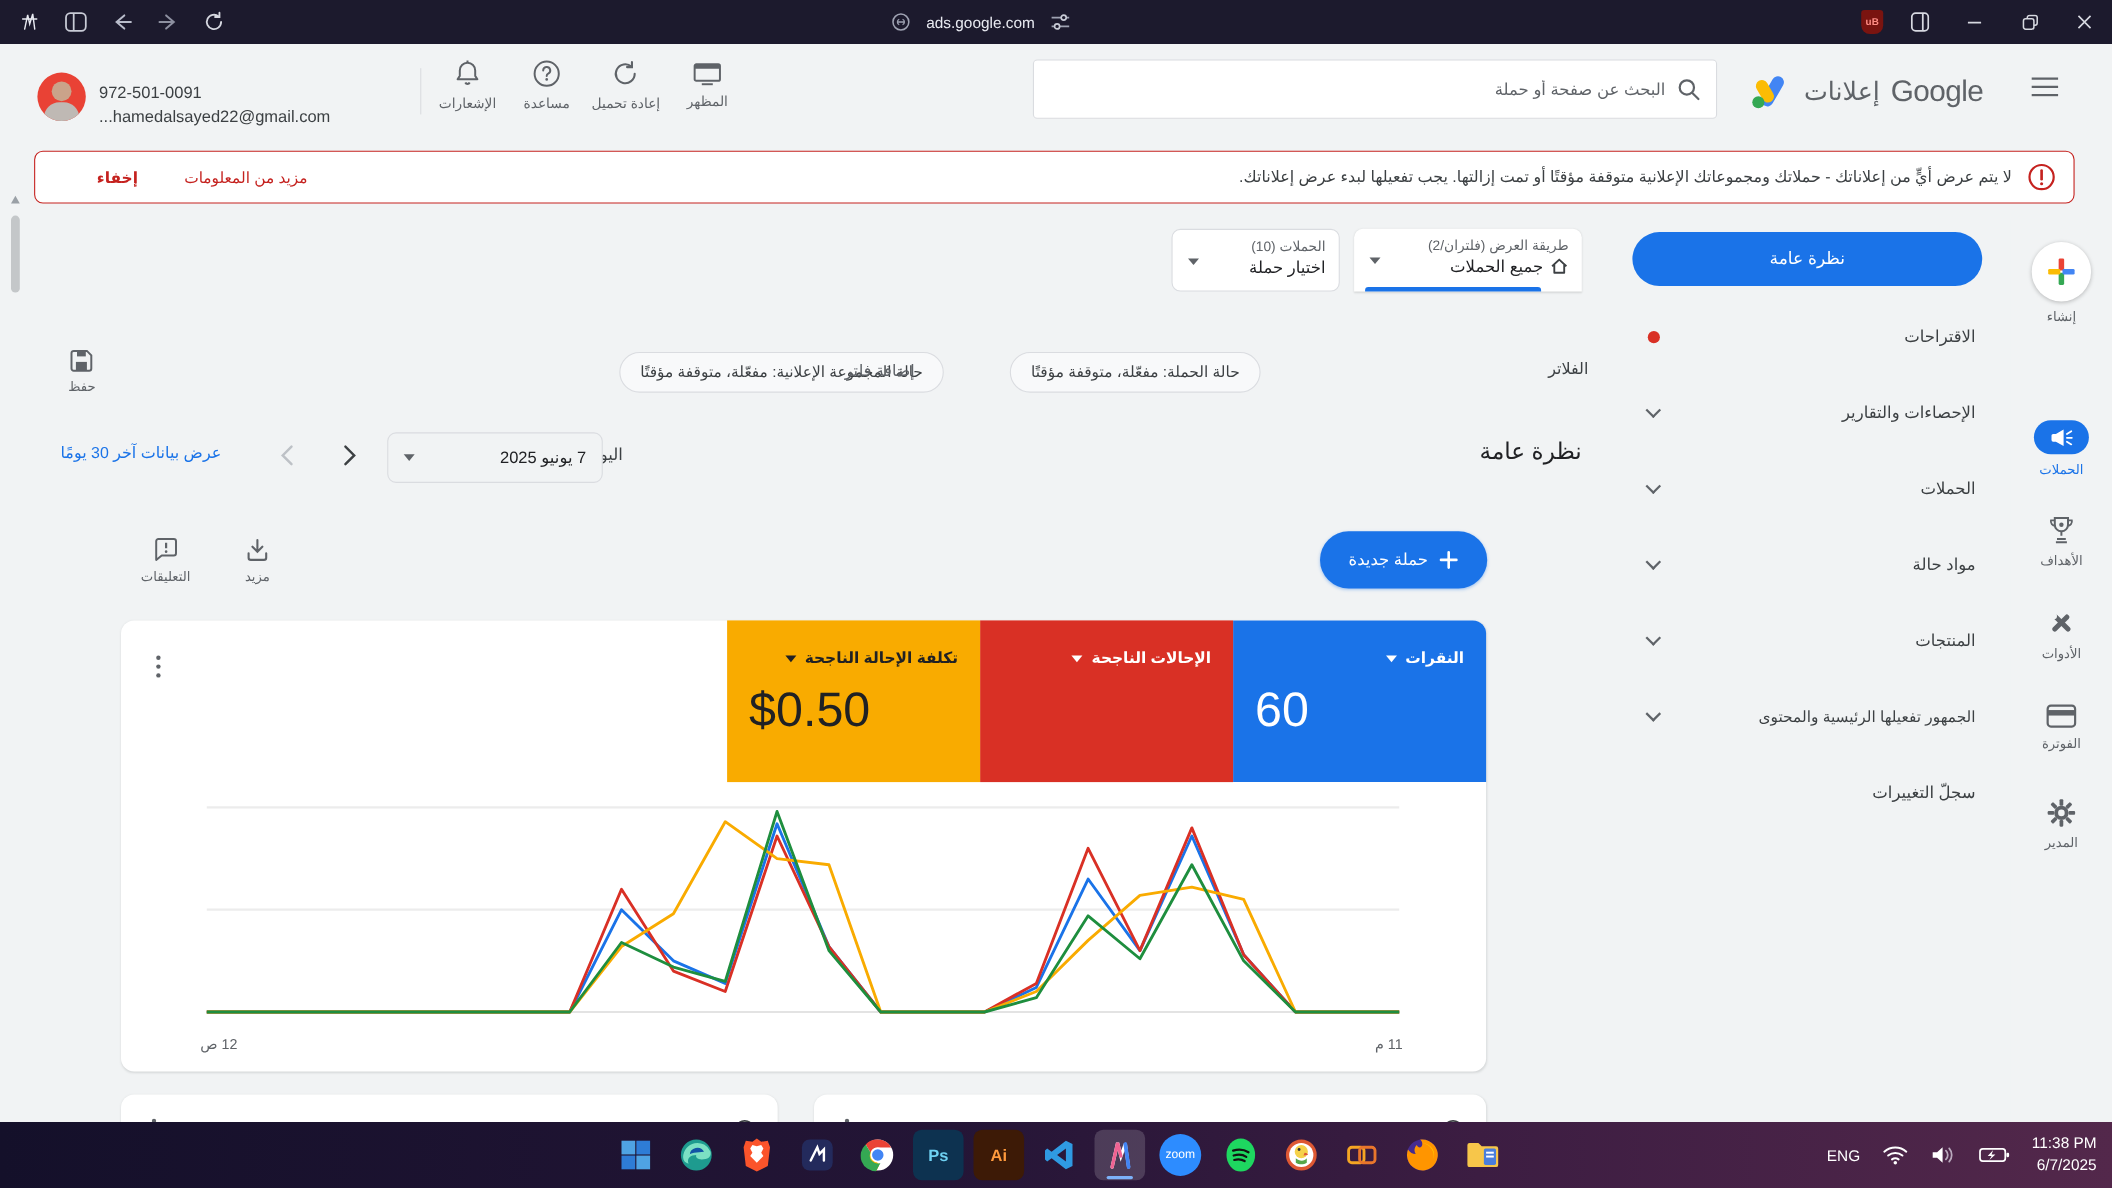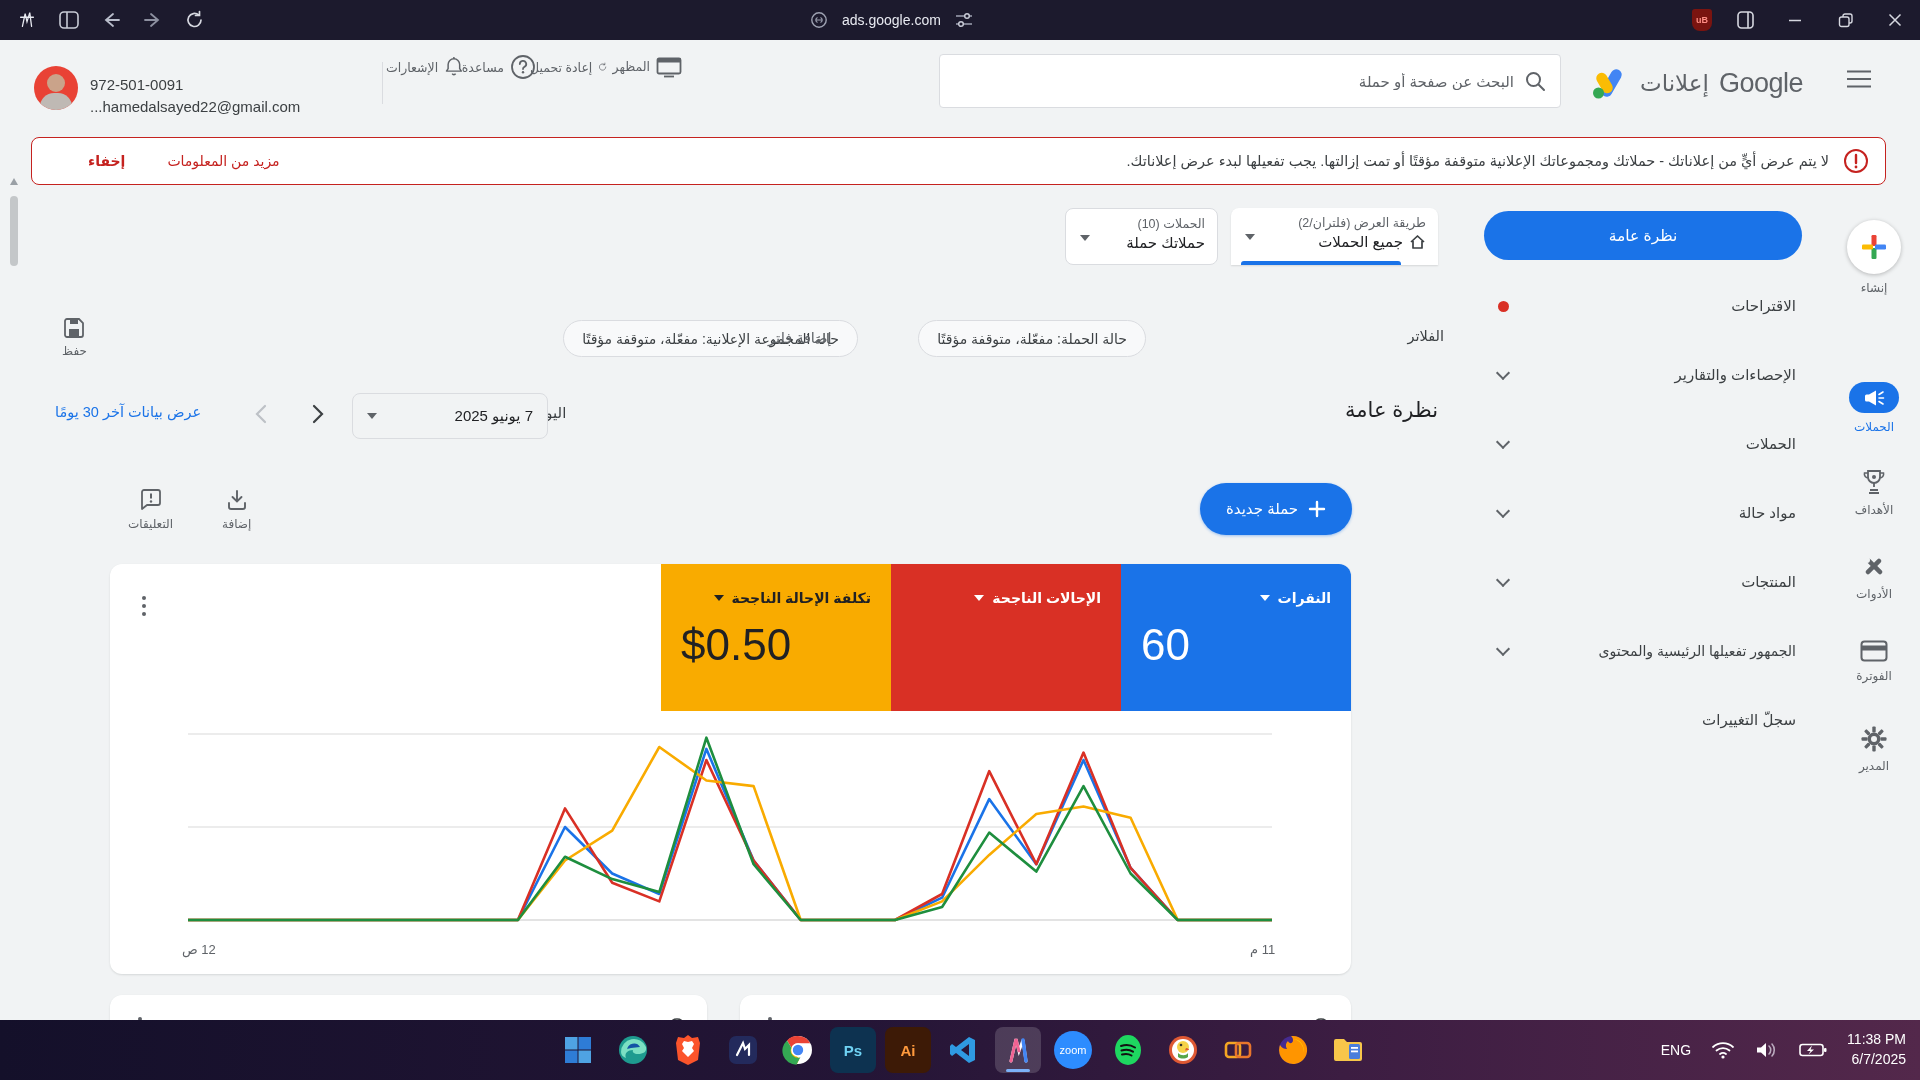--- a/index.html
+++ b/index.html
@@ -21,21 +21,21 @@
   #app { position:absolute; left:0; top:40px; width:1920px; height:980px; background:#f1f3f4; direction:rtl; color:#3c4043; }
   #hdr { position:absolute; left:0; top:0; width:1920px; height:96px; }
   #account { position:absolute; left:34px; top:18px; display:flex; align-items:center; gap:12px; direction:ltr; }
   #avatar { width:44px; height:44px; border-radius:50%; background:#e94235; overflow:hidden; position:relative; flex:none; }
   #avatar .head { position:absolute; left:13px; top:8px; width:18px; height:18px; border-radius:50%; background:#caa38a; }
   #avatar .body { position:absolute; left:6px; top:27px; width:32px; height:20px; border-radius:14px 14px 0 0; background:#bfb9b4; }
   #acct-lines { text-align:left; line-height:1.45; }
   #acct-id { font-size:15px; color:#3c4043;margin-top:16px; }
   #acct-email { font-size:15px; color:#3c4043; }
   #hdr-divider { position:absolute; left:382px; top:22px; width:1px; height:42px; background:#dadce0; }
-  .hdr-action { position:absolute; top:14px; width:78px; display:flex; flex-direction:row; align-items:center; gap:6px; cursor:pointer; }
+  .hdr-action { position:absolute; top:14px; width:78px; display:flex; flex-direction:column; align-items:center; gap:6px; cursor:pointer; }
   .hdr-action .lbl { font-size:12.5px; color:#5f6368; white-space:nowrap; }
   #search-wrap { position:absolute; left:939px; top:14px; width:622px; height:54px; background:#fff; border:1px solid #dadce0; border-radius:4px; display:flex; align-items:center; padding:0 14px; gap:10px; }
   #search-wrap input { border:none; outline:none; flex:1; font-size:15px; font-family:inherit; color:#3c4043; background:transparent; direction:rtl; }
   #search-wrap input::placeholder { color:#5f6368; }
   #logo { position:absolute; left:1590px; top:26px; display:flex; align-items:center; gap:10px; direction:ltr; }
   #logo .g-word { font-size:27px; color:#5f6368; letter-spacing:-0.5px; }
   #logo .g-prod { font-size:23px; color:#5f6368; }
   #menu-btn { position:absolute; left:1846px; top:30px; cursor:pointer; }
 
   
@@ -392,21 +392,21 @@
         <svg width="17" height="16" viewBox="0 0 17 16">
             <path d="M2 8 L8.5 2 L15 8 M4 7 v7 h9 v-7" stroke="#3c4043" stroke-width="1.7" fill="none" stroke-linejoin="round"></path>
           </svg>
         <span class="s-val">جميع الحملات</span>
       </div>
       <div class="sel-arrow dd-tri"></div>
       <div id="sel-underline"></div>
     </div>
     <div id="sel-camp">
       <div class="s-top">الحملات (10)</div>
-      <div class="s-val">حملاتك حملة</div>
+      <div class="s-val">اختيار حملة</div>
       <div class="sel-arrow dd-tri"></div>
     </div>
 
     <div id="filters">
       <span class="flabel">الفلاتر</span>
       <div class="chip" style="right:602px;">
         <span>حالة المجموعة الإعلانية: مفعّلة، متوقفة مؤقتًا</span>
       </div>
       <div class="chip" style="right:314px;">
         <span>حالة الحملة: مفعّلة، متوقفة مؤقتًا</span>
@@ -442,21 +442,21 @@
       <svg width="18" height="18" viewBox="0 0 18 18">
           <path d="M9 2 v14 M2 9 h14" stroke="#fff" stroke-width="2.4" stroke-linecap="round"></path>
         </svg>
       <span>حملة جديدة</span>
     </div>
     <div class="mini-action" style="left:222px;">
       <svg width="24" height="24" viewBox="0 0 24 24">
           <path d="M12 3 v10 M7.5 9 L12 13.5 L16.5 9" stroke="#5f6368" stroke-width="1.9" fill="none" stroke-linecap="round"></path>
           <path d="M4 15 v4 a2 2 0 0 0 2 2 h12 a2 2 0 0 0 2 -2 v-4" stroke="#5f6368" stroke-width="1.9" fill="none" stroke-linecap="round"></path>
         </svg>
-      <span class="mlbl">إضافة</span>
+      <span class="mlbl">مزيد</span>
     </div>
     <div class="mini-action" style="left:128px;">
       <svg width="24" height="24" viewBox="0 0 24 24">
           <path d="M3 4 a2 2 0 0 1 2 -2 h14 a2 2 0 0 1 2 2 v11 a2 2 0 0 1 -2 2 H8 l-5 4 z" stroke="#5f6368" stroke-width="1.8" fill="none" stroke-linejoin="round"></path>
           <line x1="12" y1="5.5" x2="12" y2="10.5" stroke="#5f6368" stroke-width="2"></line>
           <circle cx="12" cy="13.5" r="1.2" fill="#5f6368"></circle>
         </svg>
       <span class="mlbl">التعليقات</span>
     </div>
 

